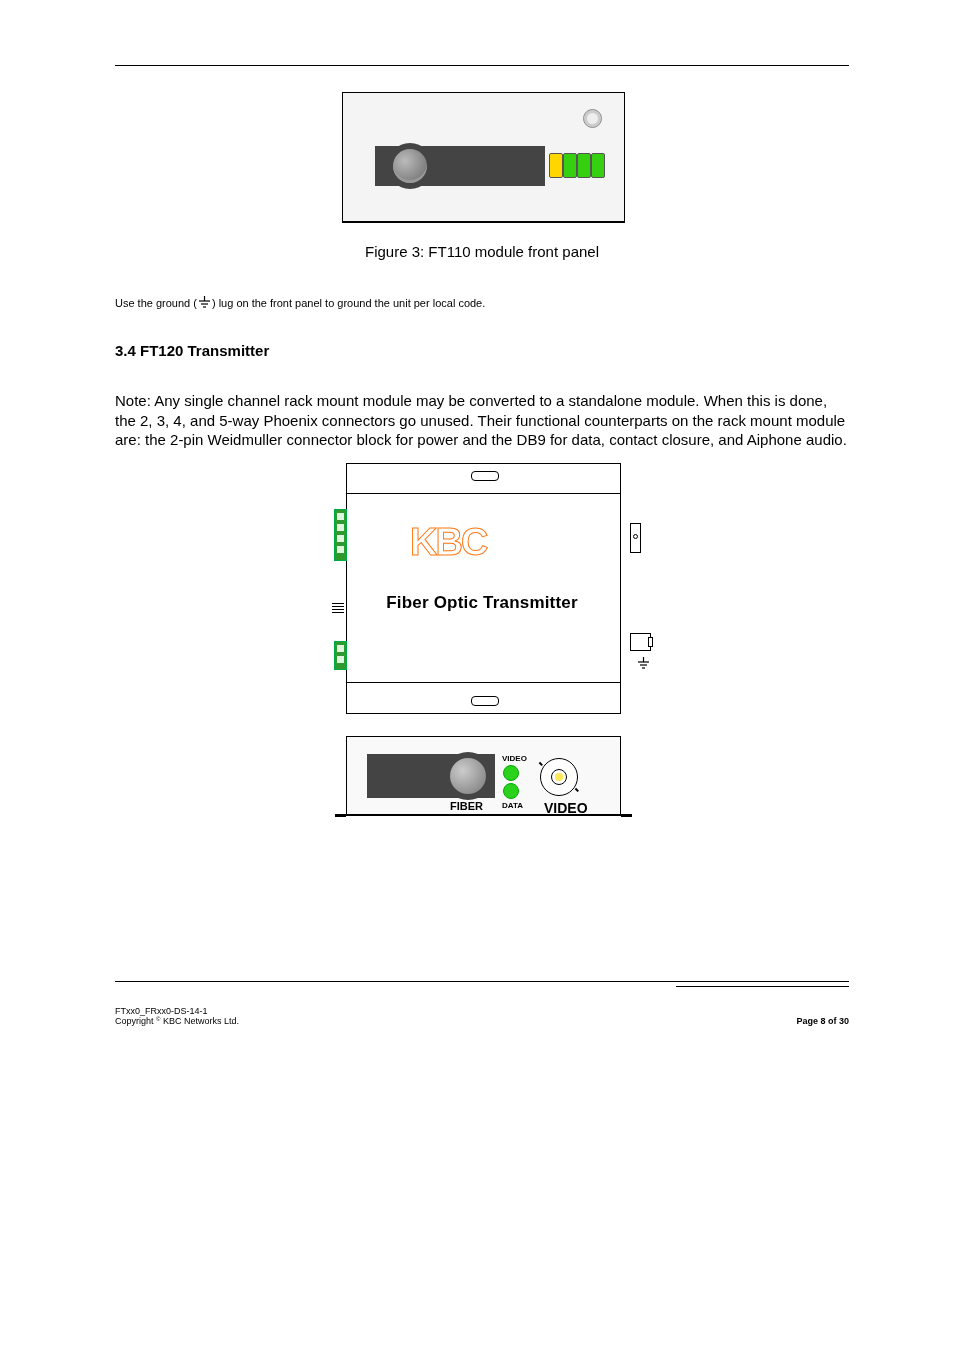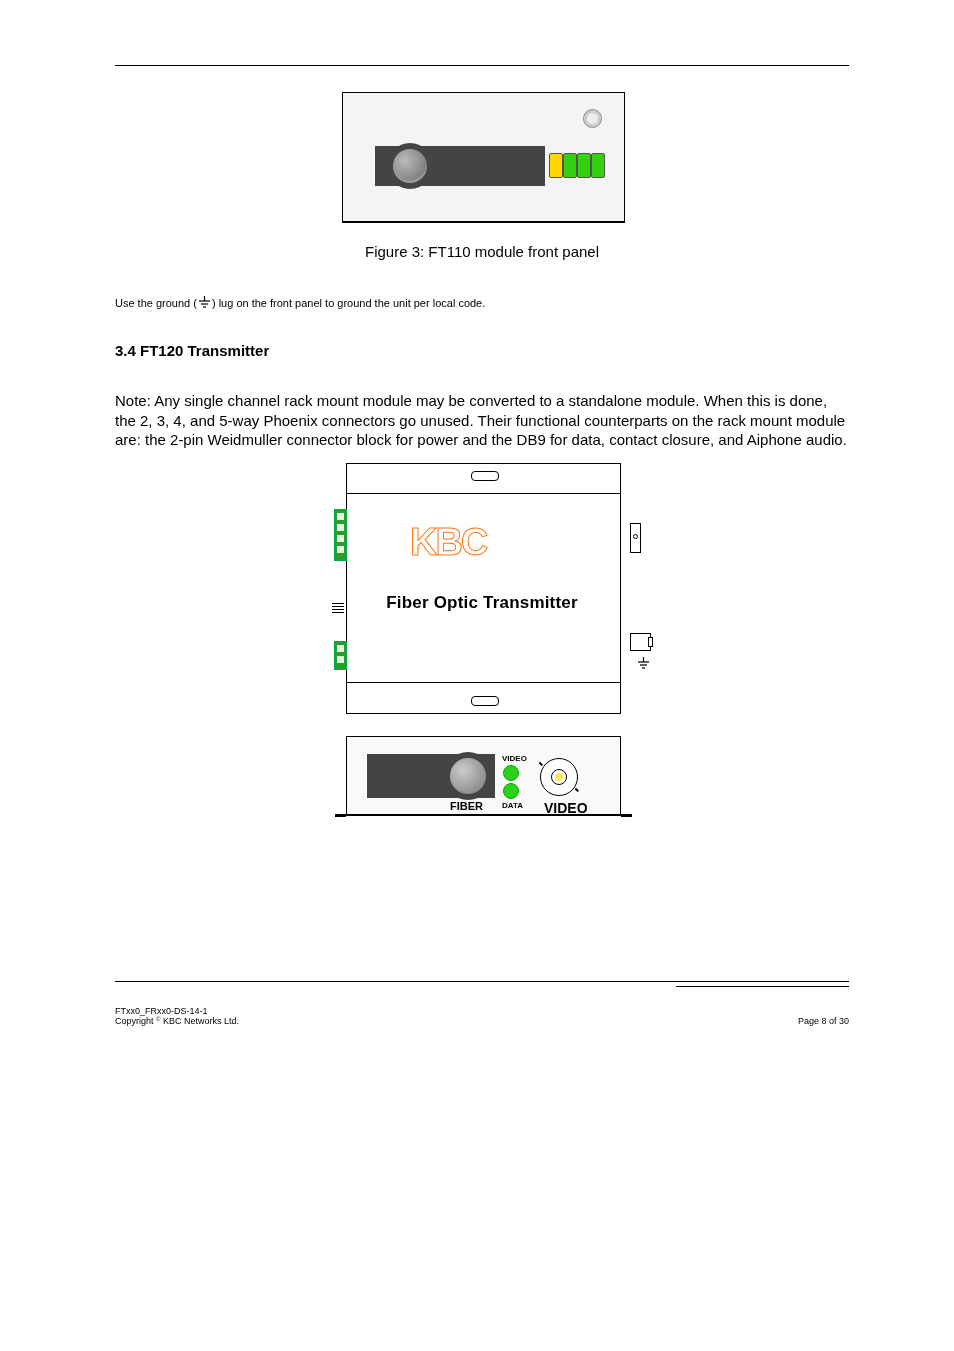--- a/index.html
+++ b/index.html
@@ -124,21 +124,21 @@
   .front .lbl-video { position:absolute; left:212px; top:64px; font-size:14px; font-weight:900; font-family:Arial Black,Arial,sans-serif; }
 
   .fig4-caption { text-align:center; font-size:15px; margin-top:20px; }
 
   
   .foot-rule { border-top:1.2px solid #000; margin-top:150px; }
   .foot-row { display:flex; justify-content:flex-end; align-items:flex-end; font-size:9px; margin-top:4px; position:relative; height:40px;}
   .foot-left { position:absolute; left:0; bottom:0; font-size:9px; }
   .foot-left sup { font-size:6px; vertical-align:top; }
   .foot-right-rule { width:173px; border-top:1.2px solid #000; position:absolute; right:0; top:0;}
-  .foot-right { position:absolute; right:0; bottom:0; font-size:9px; }
+  .foot-right { position:absolute; right:0; bottom:0; font-size:9px;font-weight:bold; }
 </style>
 </head>
 <body>
 
 <div class="page">
   <div class="top-rule"></div>
 
 
   <div class="fig-wrap">
     <div class="fp3">

